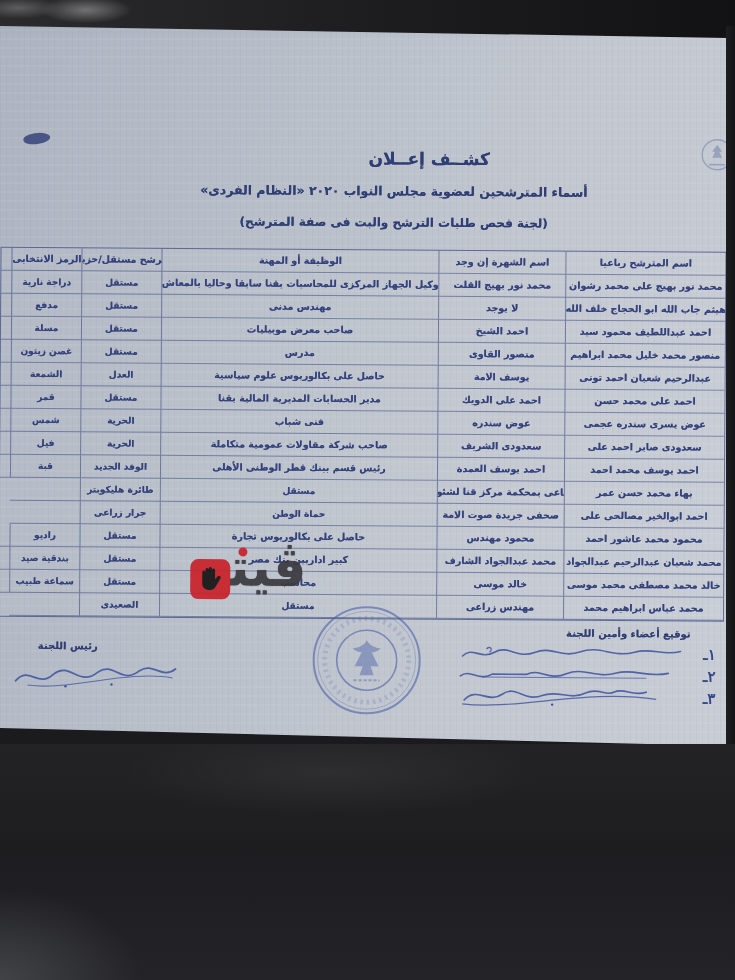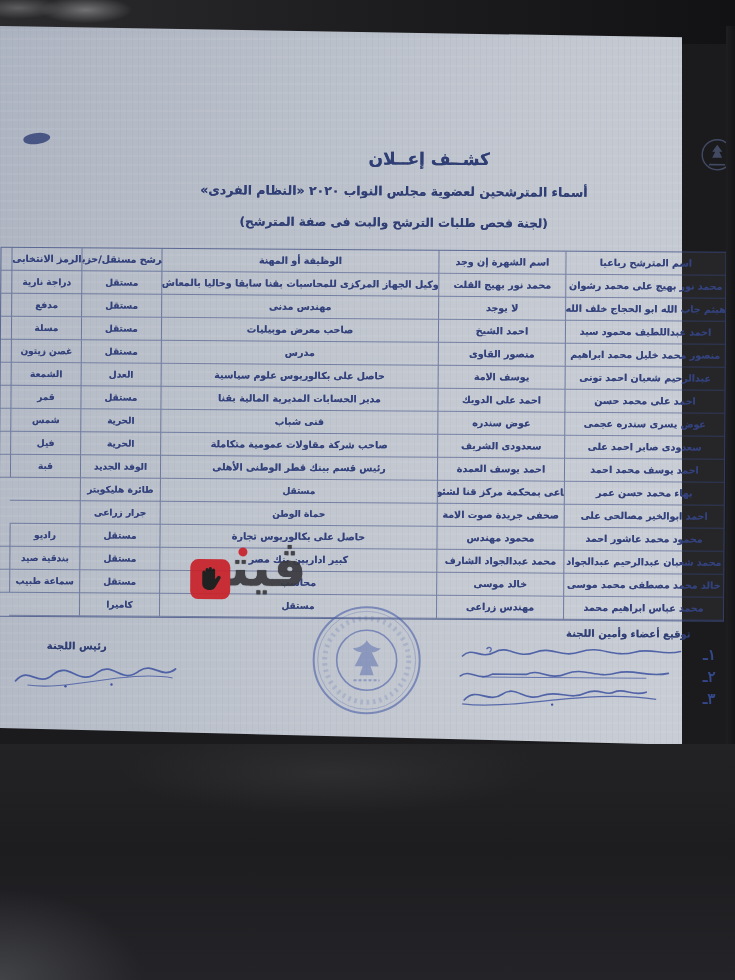--- a/index.html
+++ b/index.html
@@ -15,21 +15,21 @@
   .top-strip{
     position:absolute;left:0;top:0;width:735px;height:44px;
     background:
       radial-gradient(ellipse 58px 15px at 18px 8px,#5d5d5f 0%,rgba(93,93,95,0) 72%),
       radial-gradient(ellipse 66px 19px at 86px 10px,#727274 0%,rgba(114,114,116,0) 70%),
       linear-gradient(90deg,#2b2b2d,#1c1c1e 55%,#121214);
   }
 
   
   .paper{
-    position:absolute;left:0;top:0;width:682px;height:760px;
+    position:absolute;left:0;top:0;width:735px;height:760px;
     clip-path:polygon(0 26px,728px 38px,728px 746px,0 728px);
     background:
       linear-gradient(180deg,rgba(70,82,108,.16),rgba(70,82,108,0) 5%),
       repeating-linear-gradient(90deg,rgba(120,132,156,.07) 0 1px,rgba(0,0,0,0) 1px 6px),
       repeating-linear-gradient(0deg,rgba(255,255,255,.05) 0 2px,rgba(0,0,0,0) 2px 9px),
       linear-gradient(105deg,#adb4c1 0%,#b9bfc9 35%,#c2c7d0 65%,#c9cdd5 100%);
   }
   .doc{
     position:absolute;inset:0;direction:rtl;
     transform:rotate(.4deg);transform-origin:40px 40px;
@@ -73,21 +73,21 @@
   .c-edge{border-left:none;}
 
   
   .sig-title{position:absolute;top:624px;left:540px;width:185px;text-align:center;
     font-size:10px;font-weight:bold;}
   .sig-block{position:absolute;top:639px;left:448px;width:272px;direction:rtl;}
   .sig-line{display:flex;align-items:center;gap:4px;height:22px;direction:rtl;}
   .sig-num{font-size:15px;font-weight:bold;color:#34488c;flex:0 0 auto;font-family:Liberation Serif, serif;}
   .sig-line svg{flex:1 1 auto;}
 
-  .chairman-title{position:absolute;top:640px;left:46px;width:70px;text-align:center;
+  .chairman-title{position:absolute;top:640px;left:37px;width:70px;text-align:center;
     font-size:10px;font-weight:bold;}
   .chairman-sig{position:absolute;top:657px;left:12px;}
 
   .stamp{position:absolute;left:314px;top:600px;opacity:.6;}
 
   
   .watermark{position:absolute;left:190px;top:540px;width:120px;height:84px;opacity:.93;}
   .wm-text{position:absolute;right:0;top:-4px;font-size:52px;font-weight:bold;
     color:#3a3a3f;letter-spacing:-2px;text-shadow:0 0 1px #3a3a3f;direction:rtl;}
   .wm-handbox{position:absolute;left:4px;top:18px;width:40px;height:40px;border-radius:8px;
@@ -247,21 +247,21 @@
               <div class="cell c-alias">خالد موسى</div>
               <div class="cell c-job">محاسب</div>
               <div class="cell c-party">مستقل</div>
               <div class="cell c-symbol">سماعة طبيب</div>
               <div class="cell c-edge"></div>
             </div>
             <div class="trow">
               <div class="cell c-name">محمد عباس ابراهيم محمد</div>
               <div class="cell c-job">مهندس زراعى</div>
               <div class="cell c-party">مستقل</div>
-              <div class="cell c-symbol">كاميرا</div>
+              <div class="cell c-symbol">الصعيدى</div>
               <div class="cell c-edge"></div>
             </div>
           </div>
       </div>
 
       <div class="sig-title ink">توقيع أعضاء وأمين اللجنة</div>
 
       <div class="sig-block">
         <div class="sig-line">
           <span class="sig-num">١ـ</span>

